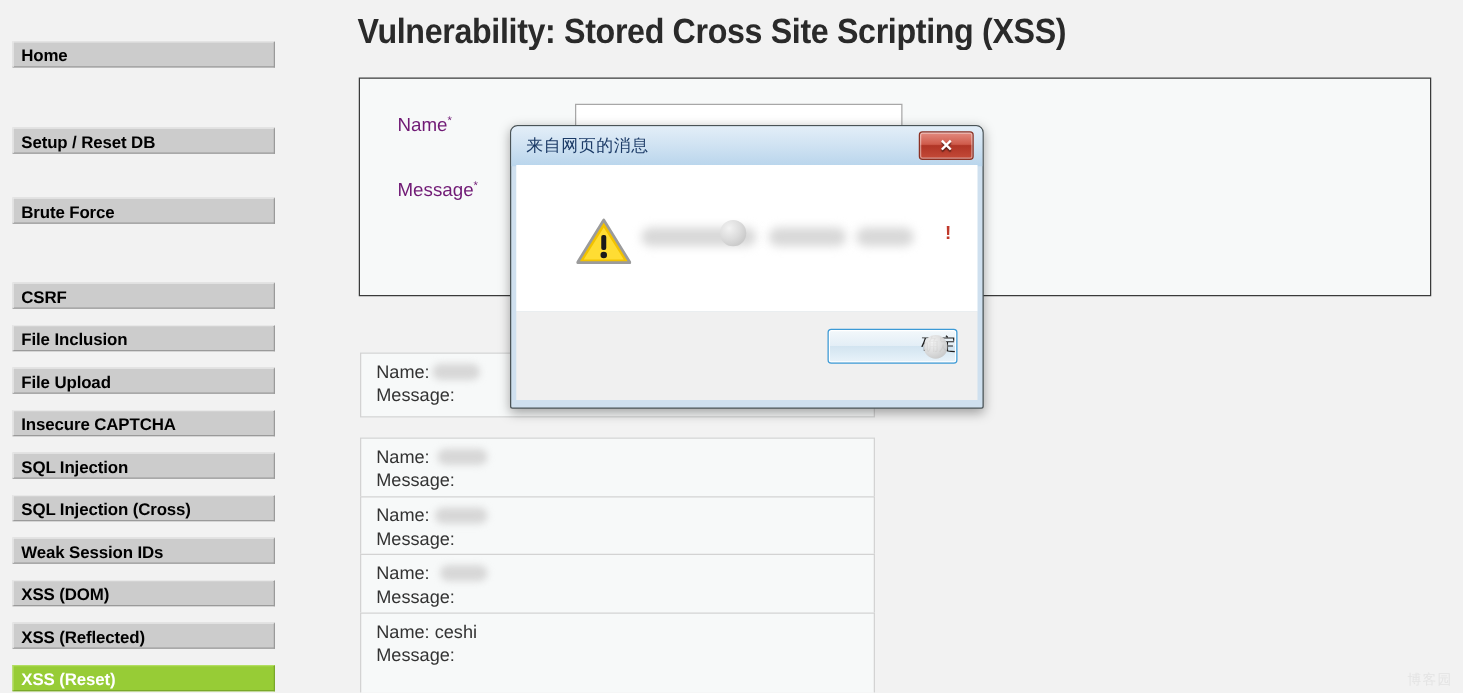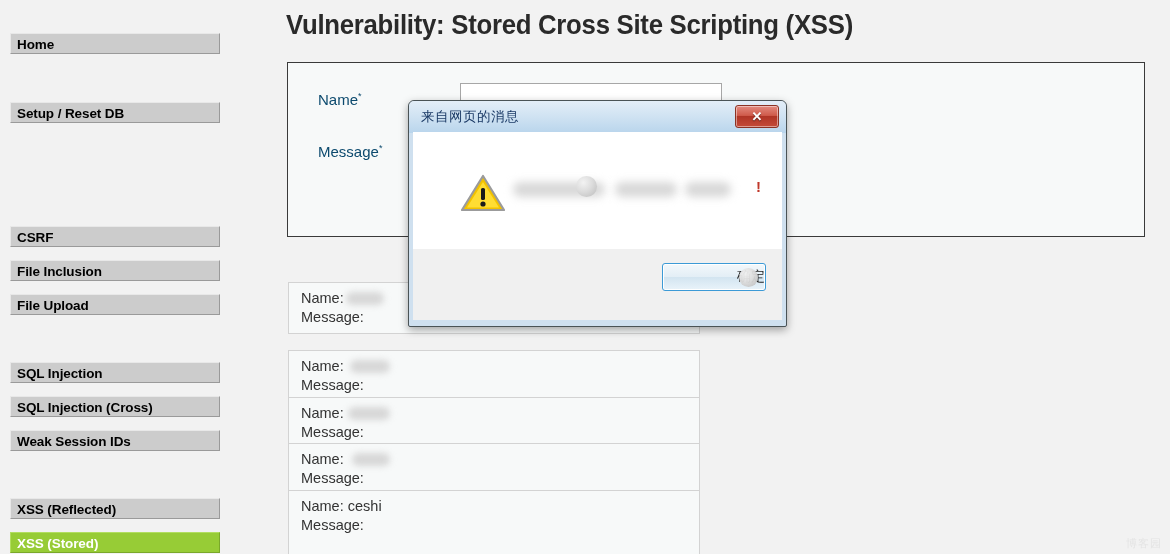--- a/index.html
+++ b/index.html
@@ -81,21 +81,21 @@
     top: 62px;
     width: 858px;
     height: 175px;
     background: #f7f9f9;
     border: 1px solid #3a3a3a;
     box-sizing: border-box;
   }
   .form-row { position: absolute; }
   .form-label {
     font-size: 15px;
-    color: #0c4a6e;
+    color: #701a75;
     white-space: nowrap;
   }
   .form-label .req {
     font-size: 9px;
     vertical-align: super;
   }
   #name-label { left: 30px; top: 28px; }
   #msg-label  { left: 30px; top: 80px; }
 
   #name-input {
@@ -310,28 +310,31 @@
   }
 </style>
 </head>
 <body>
 
 <div id="sidebar">
 
   <div class="nav-item" style="top:33px"><span>Home</span></div>
   <div class="nav-item" style="top:102px"><span>Setup / Reset DB</span></div>
 
+  <div class="nav-item" style="top:158px"><span>Brute Force</span></div>
   <div class="nav-item" style="top:226px"><span>CSRF</span></div>
   <div class="nav-item" style="top:260px"><span>File Inclusion</span></div>
   <div class="nav-item" style="top:294px"><span>File Upload</span></div>
+  <div class="nav-item" style="top:328px"><span>Insecure CAPTCHA</span></div>
   <div class="nav-item" style="top:362px"><span>SQL Injection</span></div>
   <div class="nav-item" style="top:396px"><span>SQL Injection (Cross)</span></div>
   <div class="nav-item" style="top:430px"><span>Weak Session IDs</span></div>
+  <div class="nav-item" style="top:464px"><span>XSS (DOM)</span></div>
   <div class="nav-item" style="top:498px"><span>XSS (Reflected)</span></div>
-  <div class="nav-item active" style="top:532px"><span>XSS (Stored)</span></div>
+  <div class="nav-item active" style="top:532px"><span>XSS (Reset)</span></div>
 
 </div>
 
 <div id="main">
 
   <div id="page-title">Vulnerability: Stored Cross Site Scripting (XSS)</div>
 
   <div id="form-panel">
 
     <div id="name-label" class="form-row form-label">

